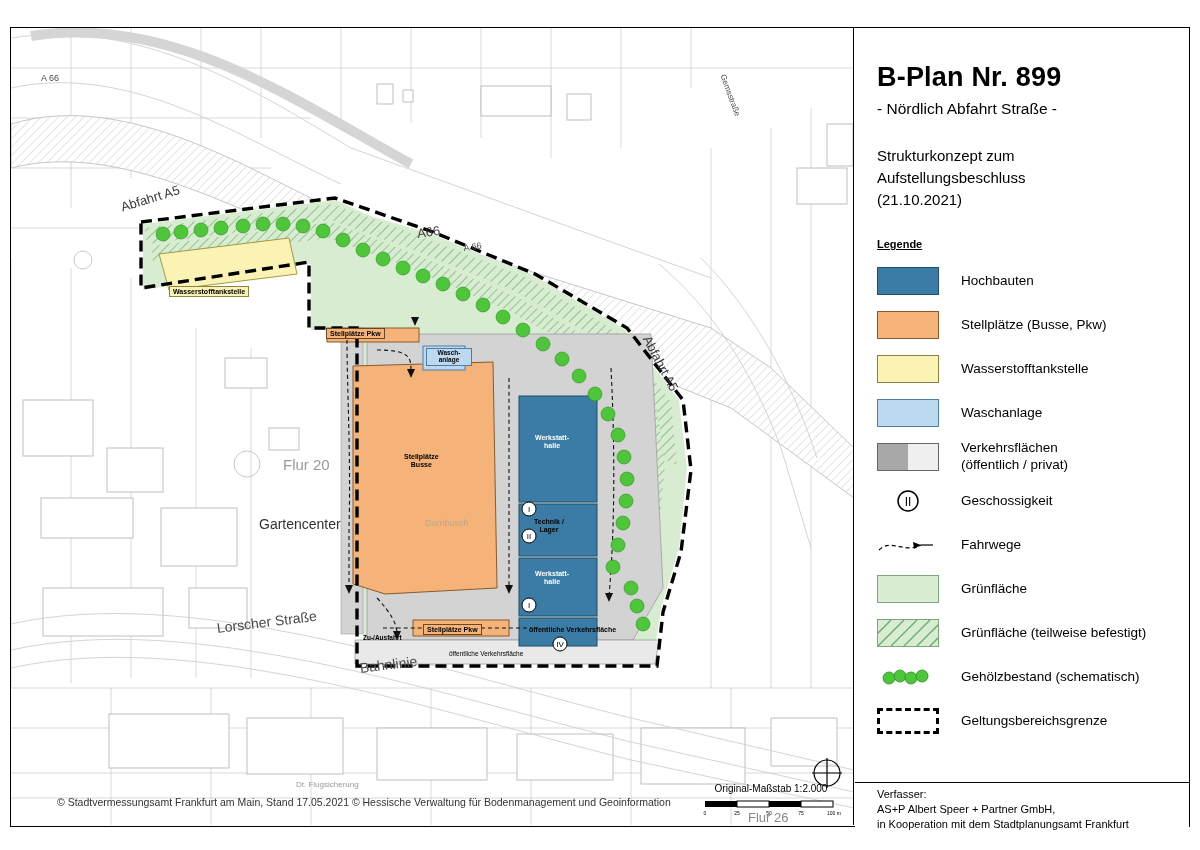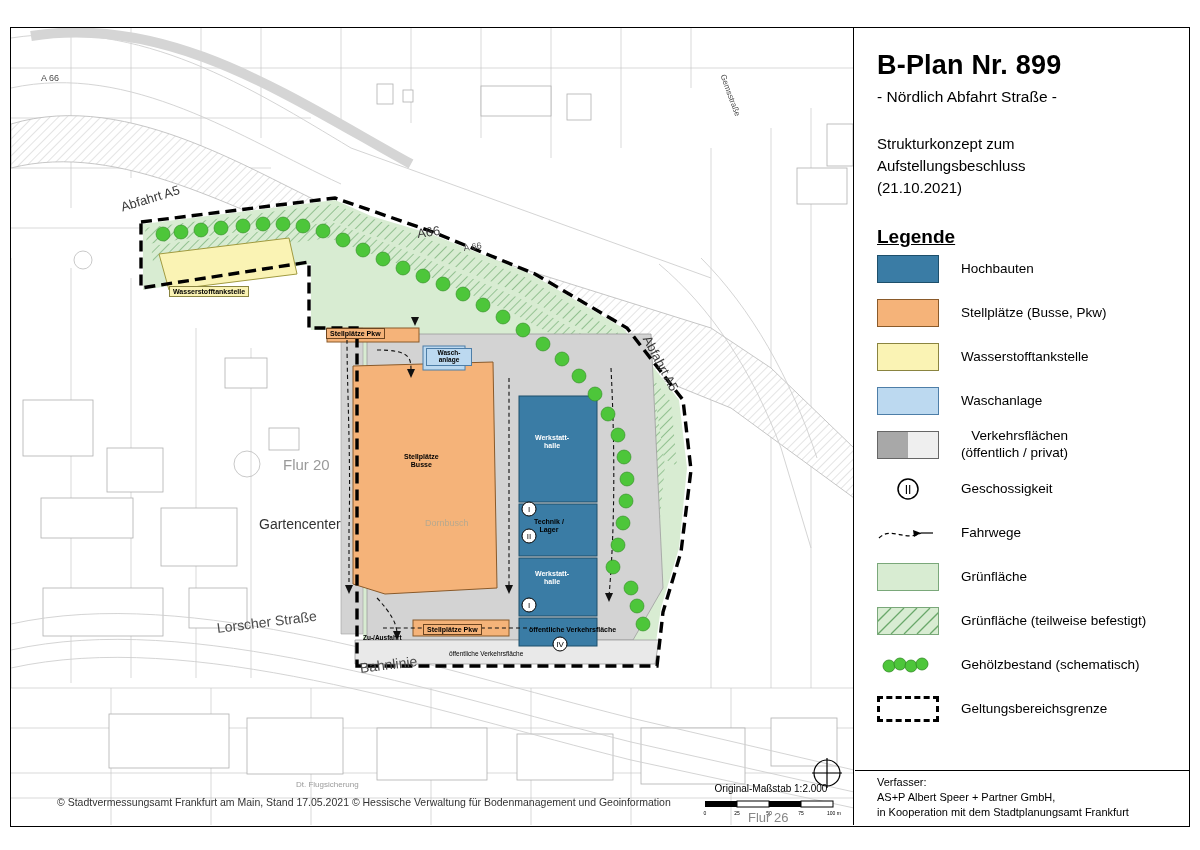--- a/index.html
+++ b/index.html
@@ -1,20 +1,20 @@
 <!DOCTYPE html>
 <html><head>
 <meta charset="utf-8">
 <style>
   html,body{margin:0;padding:0;background:#ffffff;}
   body{width:1200px;height:850px;font-family:"Liberation Sans",sans-serif;overflow:hidden;}
   .page{position:relative;width:1200px;height:850px;}
   .frame{position:absolute;left:10px;top:27px;width:1180px;height:800px;border:1.5px solid #000;box-sizing:border-box;background:#fff;}
   .map{position:absolute;left:0;top:0;width:843px;height:797px;overflow:hidden;background:#fefefe;border-right:1.5px solid #000;box-sizing:border-box;}
-  .panel{position:absolute;left:844px;top:0;width:334px;height:797px;background:#fff;box-sizing:border-box;}
+  .panel{position:absolute;left:844px;top:12px;width:334px;height:797px;background:#fff;box-sizing:border-box;}
 
   
   .cadastral{position:absolute;left:0;top:0;width:843px;height:797px;}
   .lbl{position:absolute;font-size:9px;color:#4a4a4a;white-space:nowrap;}
   .lbl.big{font-size:15px;color:#9a9a9a;}
   .lbl.mid{font-size:13px;color:#3a3a3a;}
   .rot{transform-origin:0 0;}
   .orange{fill:#f5b379;stroke:#8a5a2a;stroke-width:1;}
   .blue{fill:#3a7ca5;stroke:#1d4f6b;stroke-width:1;}
   .lightblue{fill:#bcd9f0;stroke:#4d7ea8;stroke-width:1;}
@@ -23,22 +23,22 @@
   .maptext{position:absolute;font-size:7px;font-weight:bold;color:#000;text-align:center;line-height:1.1;white-space:nowrap;}
   .maptext.w{color:#fff;}
   .tag{position:absolute;font-size:7px;font-weight:bold;color:#000;background:#f5b379;border:1px solid #6d4520;padding:1px 3px;white-space:nowrap;}
   .tagy{position:absolute;font-size:7px;font-weight:bold;color:#000;background:#faf3b4;border:1px solid #8a8440;padding:1px 3px;white-space:nowrap;}
   .tagb{position:absolute;font-size:6.5px;font-weight:bold;color:#000;background:#bcd9f0;border:1px solid #4d7ea8;padding:1px 2px;text-align:center;line-height:1.05;}
 
   
   .p-title{position:absolute;left:22px;top:22px;font-size:27px;font-weight:bold;color:#000;letter-spacing:0.2px;}
   .p-sub{position:absolute;left:22px;top:60px;font-size:15.5px;color:#000;}
   .p-desc{position:absolute;left:22px;top:105px;font-size:15px;color:#000;line-height:1.45;}
-  .p-legend-h{position:absolute;left:22px;top:198px;font-size:19px;font-weight:bold;color:#000;text-decoration:underline;}
-  .legend{position:absolute;left:22px;top:224px;width:300px;text-align:right;}
+  .p-legend-h{position:absolute;left:22px;top:198px;font-size:11px;font-weight:bold;color:#000;text-decoration:underline;}
+  .legend{position:absolute;left:22px;top:224px;width:300px;}
   .lrow{display:flex;align-items:center;min-height:34px;margin-bottom:10px;}
   .lsw{width:62px;height:28px;flex:0 0 62px;margin-right:22px;box-sizing:border-box;}
   .ltx{font-size:13.5px;color:#000;line-height:1.25;}
   .footer-sep{position:absolute;left:844px;top:742px;width:334px;height:0;border-top:1px solid #000;}
   .p-foot-h{position:absolute;left:22px;top:748px;font-size:11px;color:#000;}
   .p-foot{position:absolute;left:22px;top:762px;font-size:11px;color:#000;line-height:1.35;}
 
   .copyright{position:absolute;left:14px;top:768px;font-size:10.5px;color:#333;white-space:nowrap;margin-left:32px;}
   .scalewrap{position:absolute;left:690px;top:755px;width:140px;}
   .scaletxt{font-size:10px;color:#000;text-align:center;}

